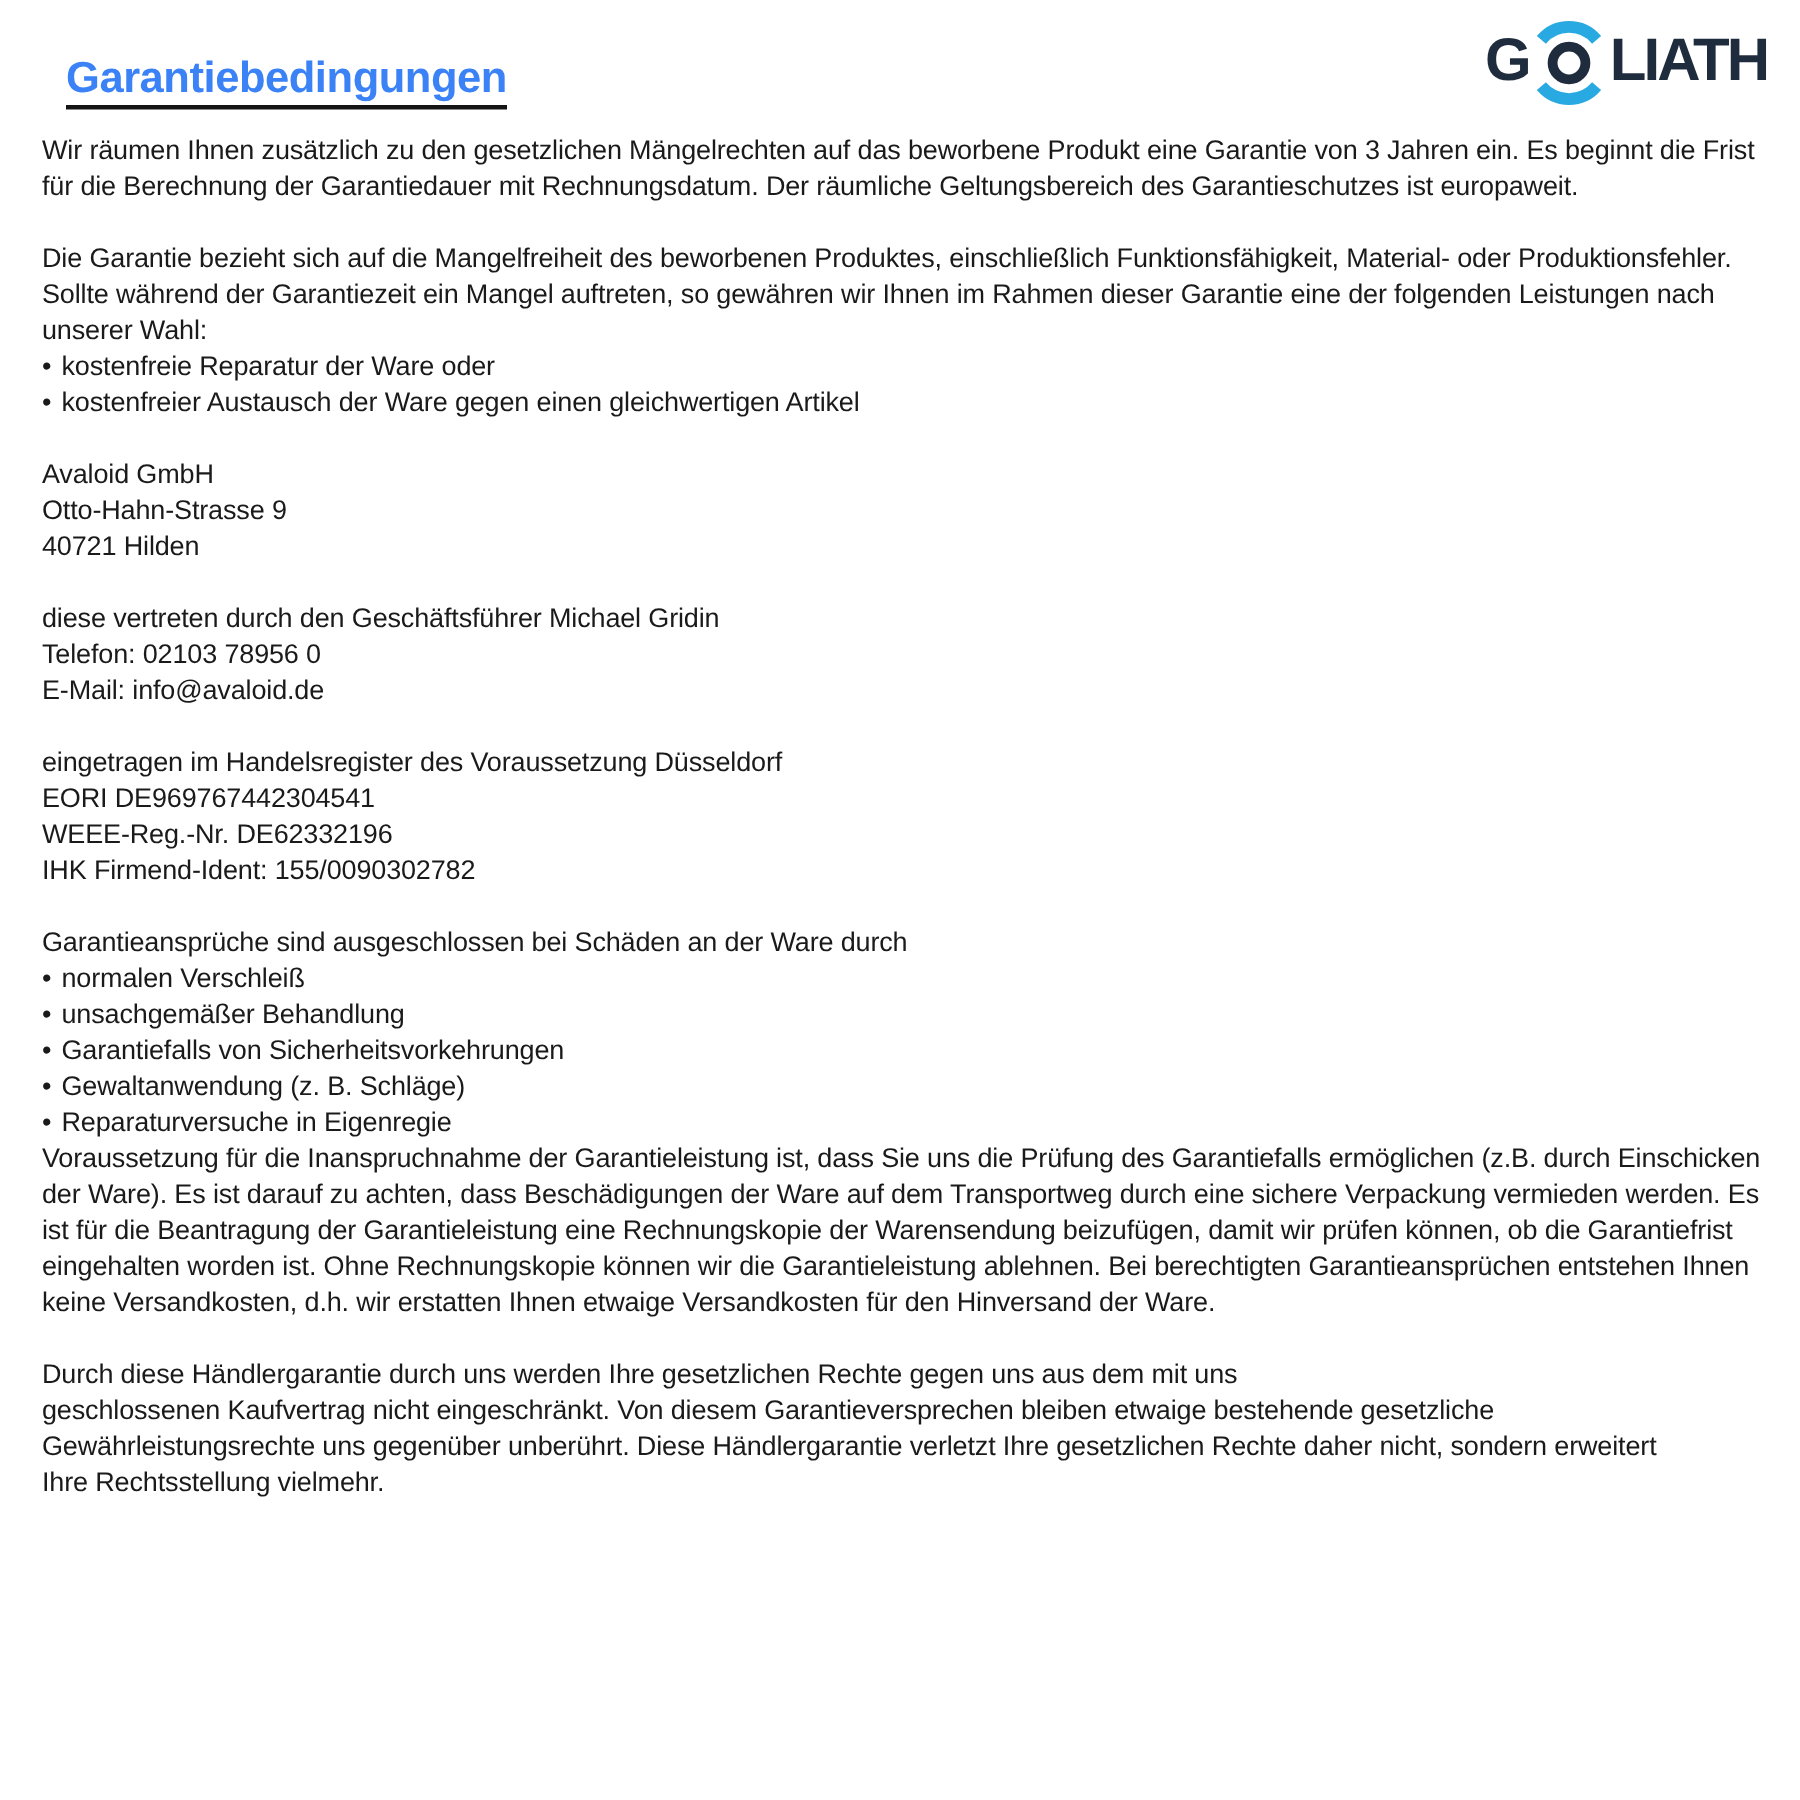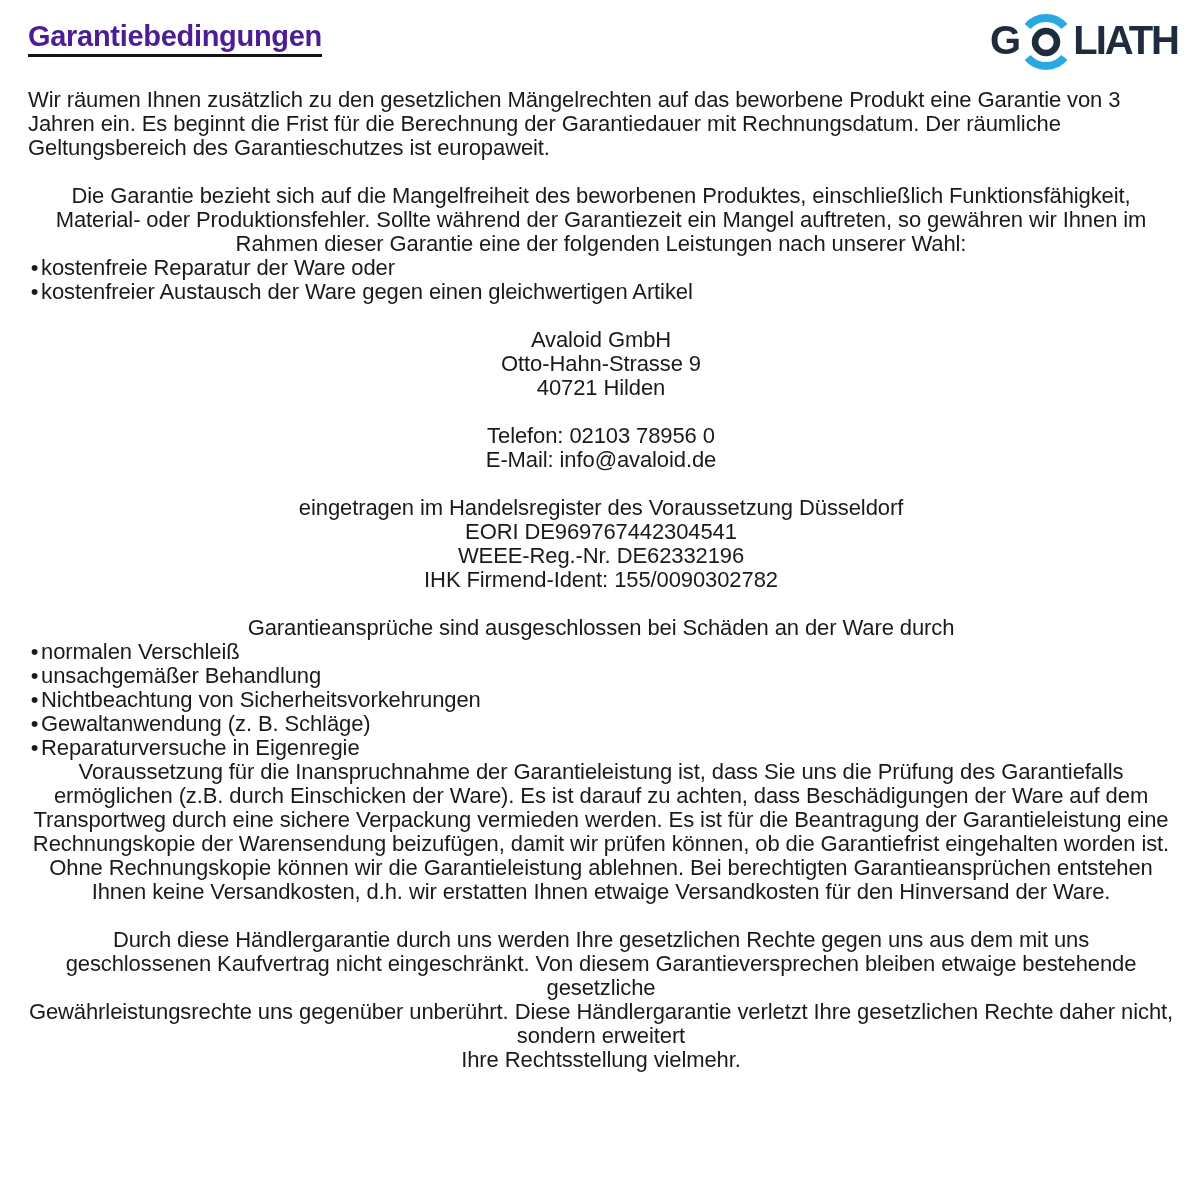--- a/index.html
+++ b/index.html
@@ -18,27 +18,27 @@
 
   
   .header {
     position: absolute;
     top: 22px;
     left: 28px;
     right: 22px;
     height: 60px;
   }
   .page-title {
-    margin: 0;
+    margin: 16px;
     display: inline-block;
     font-size: 29px;
     font-weight: bold;
     line-height: 1.0;
     letter-spacing: -0.3px;
-    color: #4c1d95;
+    color: #3b82f6;
     border-bottom: 3px solid #141414;
     padding-bottom: 3px;
   }
   .logo {
     position: absolute;
     top: -12px;
     right: 0;
     display: flex;
     align-items: center;
     font-size: 40px;
@@ -51,25 +51,25 @@
     display: block;
     margin: 4px -1px 0 -1px;
   }
 
   
   .doc {
     position: absolute;
     top: 88px;
     left: 28px;
     width: 1146px;
-    font-size: 22px;
+    font-size: 18px;
     letter-spacing: -0.1px;
     line-height: 24px;
   }
-  .doc > * + * { margin-top: 24px; text-align: center; }   
+  .doc > * + * { margin-top: 24px; }   
   .doc p { margin: 0; }
   .bold { font-weight: bold; }
 
   .li { display: flex; }
   .bullet { flex: 0 0 13px; }
 </style>
 </head>
 <body>
 
 <header class="header">
@@ -106,20 +106,21 @@
 
   <div>
     <p>Avaloid GmbH</p>
   </div>
 
   <p>Otto-Hahn-Strasse 9</p>
 
   <p>40721 Hilden</p>
 
   <div>
+    <p>diese vertreten durch den Geschäftsführer Michael Gridin</p>
     <p>Telefon: 02103 78956 0</p>
     <p>E-Mail: info@avaloid.de</p>
   </div>
 
   <div>
     <p>eingetragen im Handelsregister des Voraussetzung Düsseldorf</p>
   </div>
 
   <p>EORI DE969767442304541</p>
 
@@ -133,21 +134,21 @@
         <div class="li">
         <span class="bullet">•</span>
           <span>normalen Verschleiß</span>
       </div>
         <div class="li">
         <span class="bullet">•</span>
           <span>unsachgemäßer Behandlung</span>
       </div>
         <div class="li">
         <span class="bullet">•</span>
-          <span>Nichtbeachtung von Sicherheitsvorkehrungen</span>
+          <span>Garantiefalls von Sicherheitsvorkehrungen</span>
       </div>
         <div class="li">
         <span class="bullet">•</span>
           <span>Gewaltanwendung (z. B. Schläge)</span>
       </div>
         <div class="li">
         <span class="bullet">•</span>
           <span>Reparaturversuche in Eigenregie</span>
       </div>
       </div>

